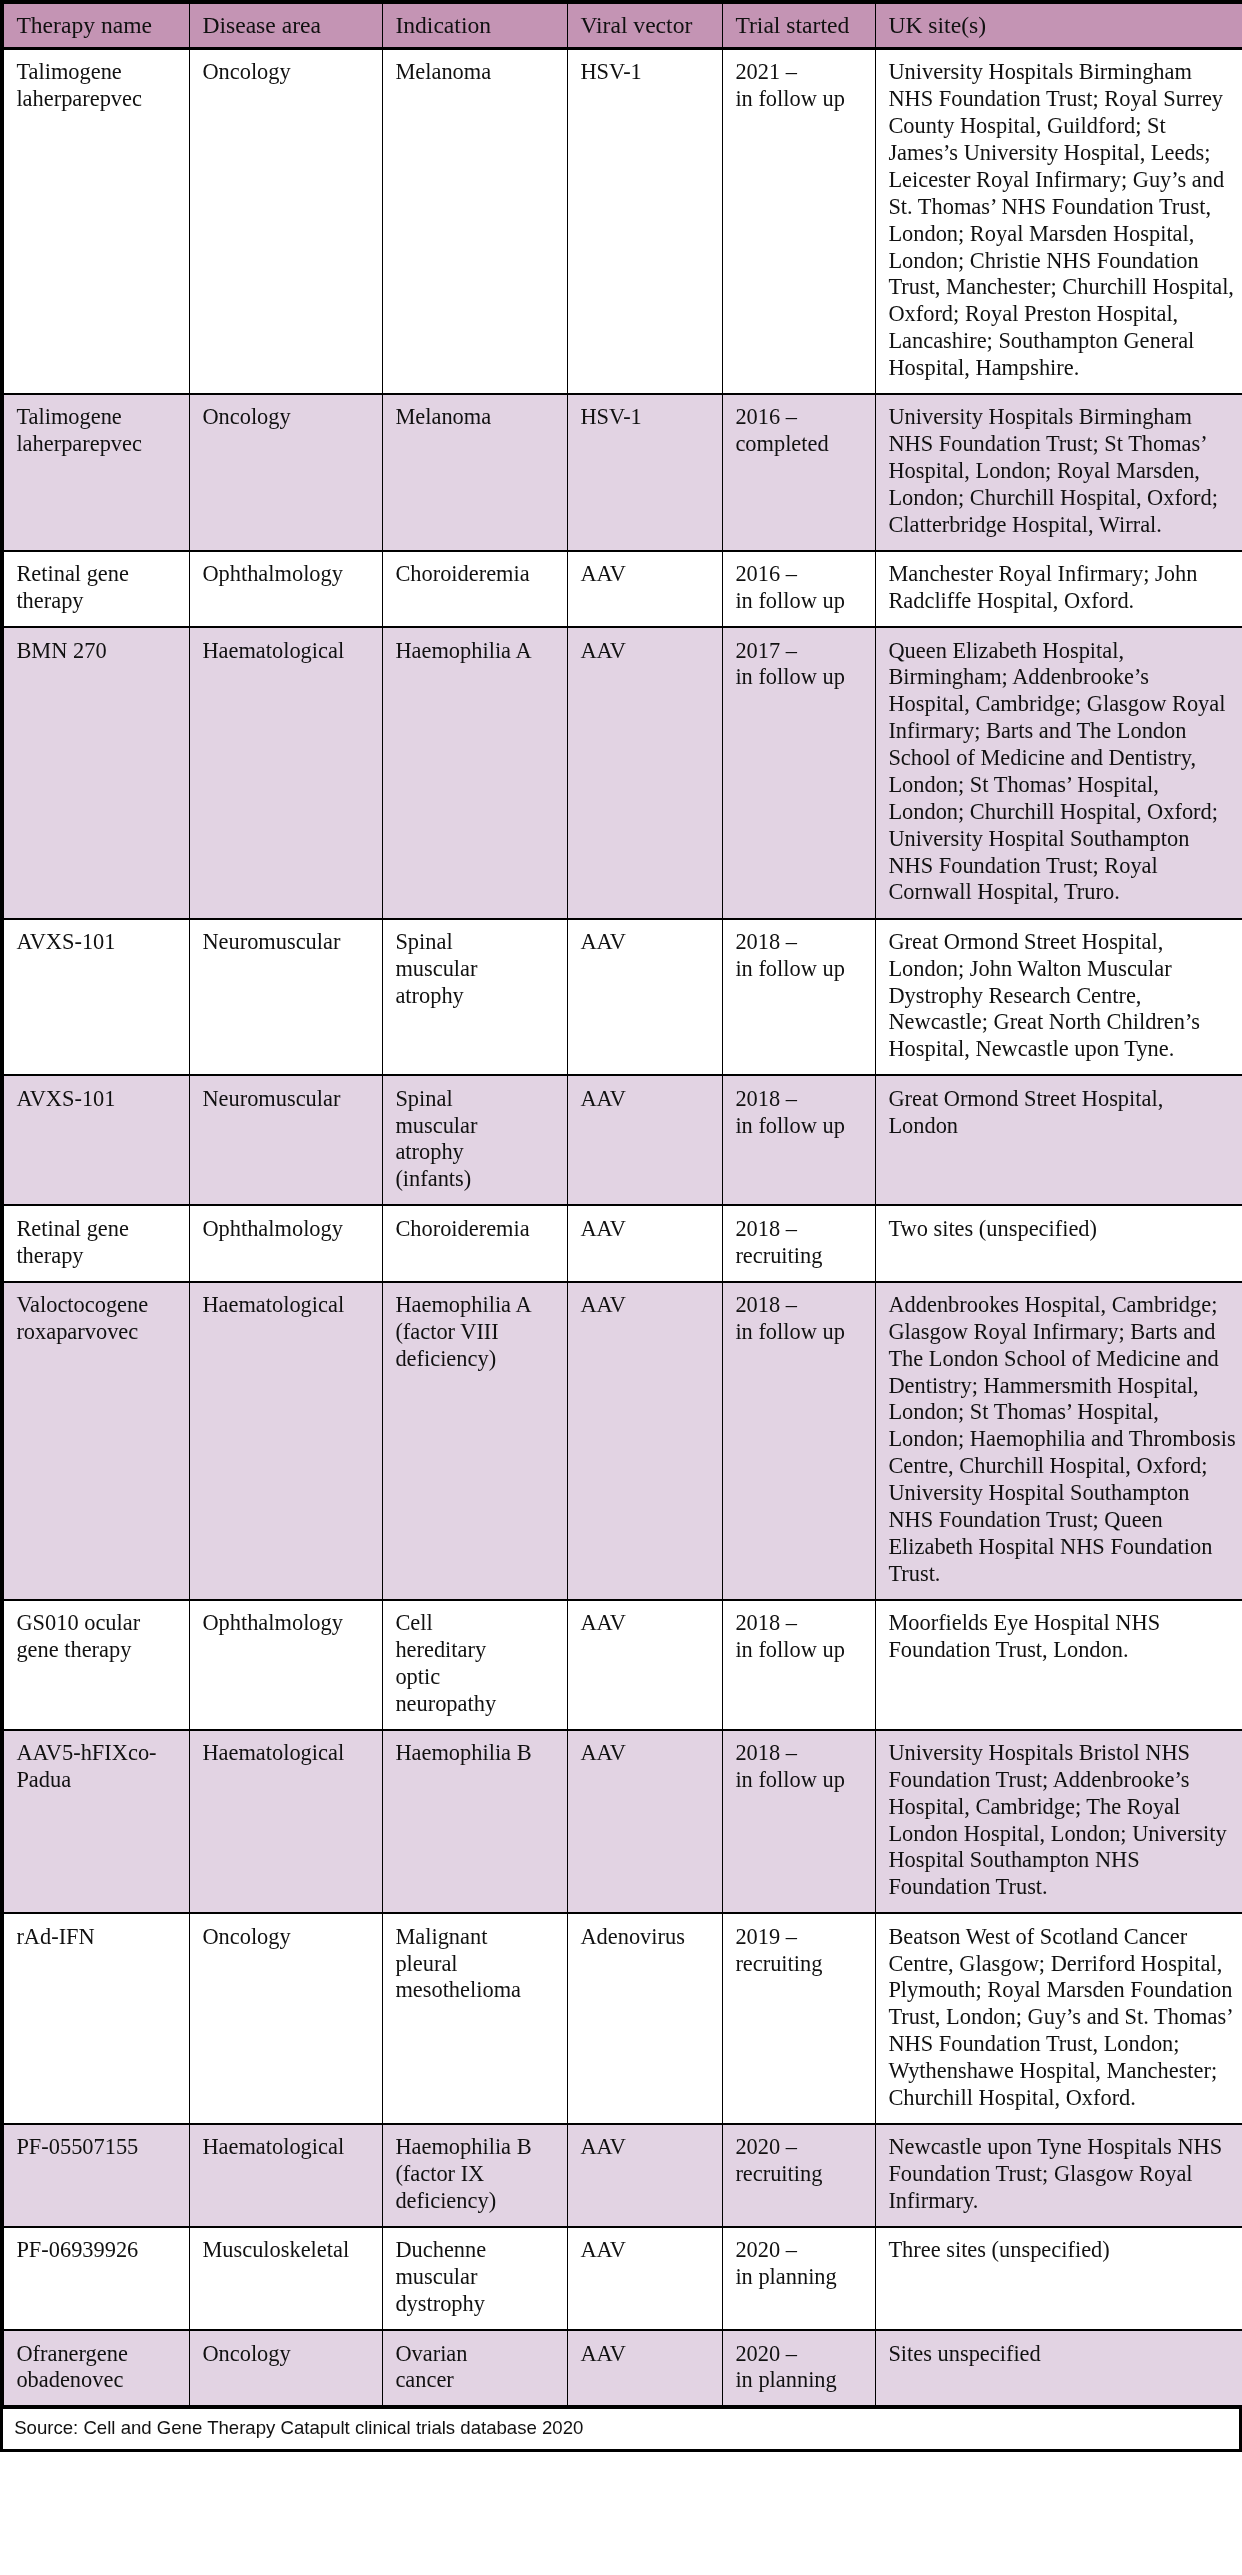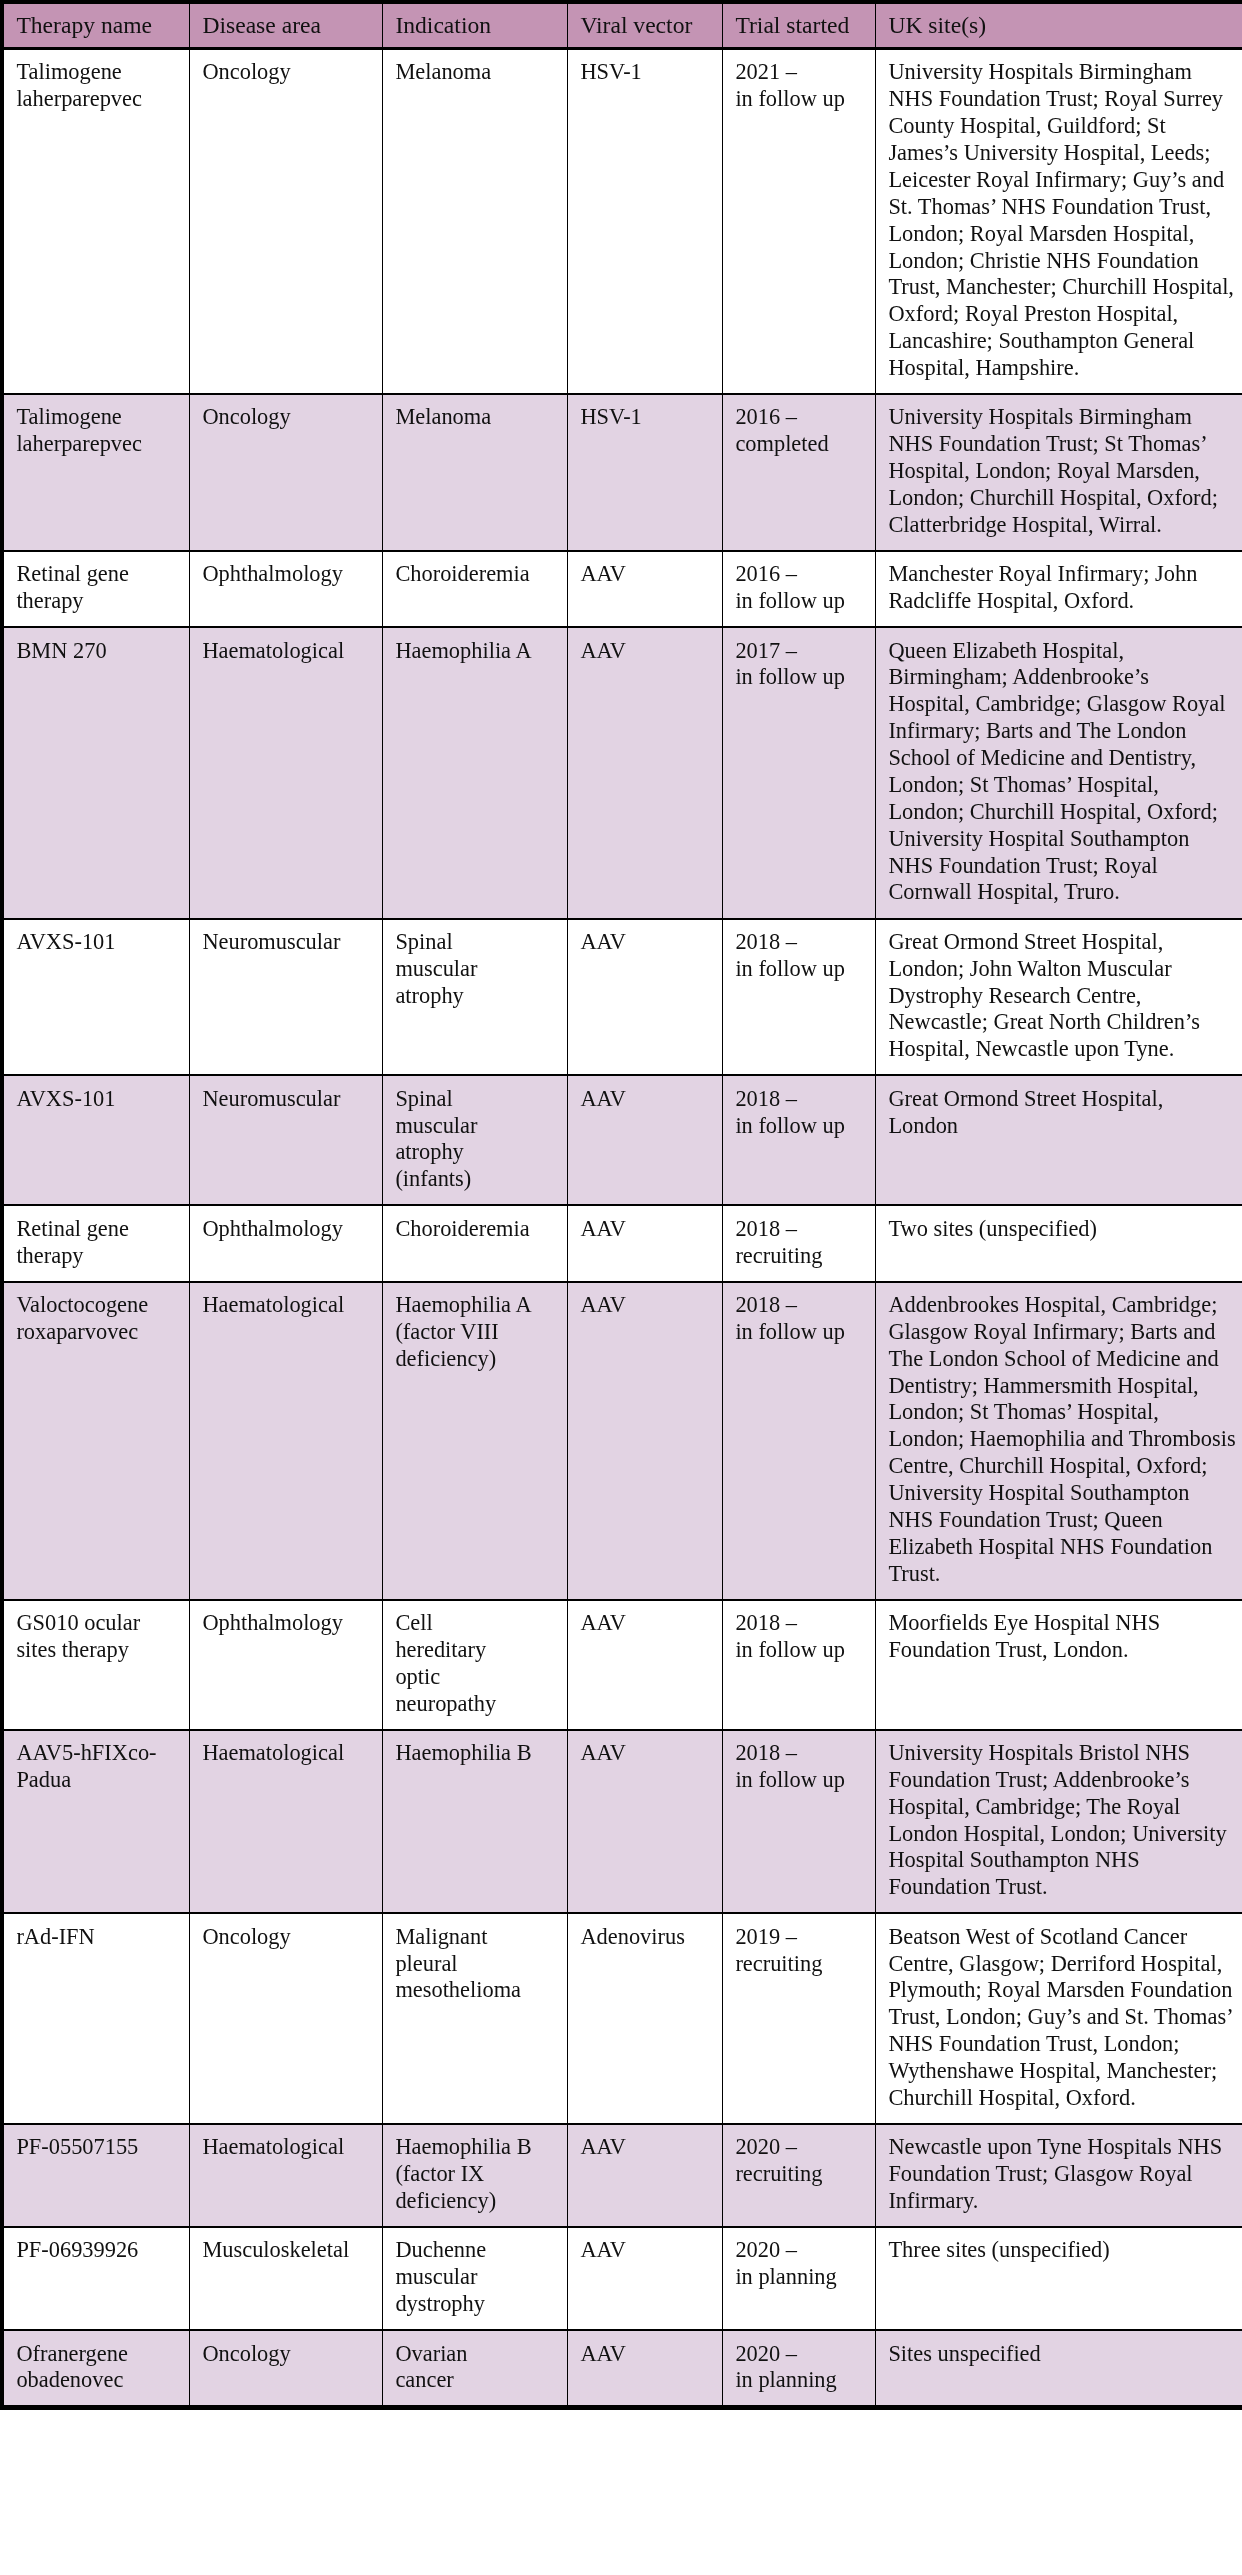--- a/index.html
+++ b/index.html
@@ -157,21 +157,21 @@
           <td class="cell-disease_area">Haematological</td>
           <td class="cell-indication">Haemophilia A
 (factor VIII
 deficiency)</td>
           <td class="cell-viral_vector">AAV</td>
           <td class="cell-trial_started">2018 –
 in follow up</td>
           <td class="cell-uk_sites">Addenbrookes Hospital, Cambridge; Glasgow Royal Infirmary; Barts and The London School of Medicine and Dentistry; Hammersmith Hospital, London; St Thomas’ Hospital, London; Haemophilia and Thrombosis Centre, Churchill Hospital, Oxford; University Hospital Southampton NHS Foundation Trust; Queen Elizabeth Hospital NHS Foundation Trust.</td>
         </tr>
         <tr>
-          <td class="cell-therapy">GS010 ocular sites therapy</td>
+          <td class="cell-therapy">GS010 ocular gene therapy</td>
           <td class="cell-disease_area">Ophthalmology</td>
           <td class="cell-indication">Cell
 hereditary
 optic
 neuropathy</td>
           <td class="cell-viral_vector">AAV</td>
           <td class="cell-trial_started">2018 –
 in follow up</td>
           <td class="cell-uk_sites">Moorfields Eye Hospital NHS Foundation Trust, London.</td>
         </tr>
@@ -222,14 +222,15 @@
           <td class="cell-disease_area">Oncology</td>
           <td class="cell-indication">Ovarian
 cancer</td>
           <td class="cell-viral_vector">AAV</td>
           <td class="cell-trial_started">2020 –
 in planning</td>
           <td class="cell-uk_sites">Sites unspecified</td>
         </tr>
       </tbody>
   </table>
+  <div class="source-bar">Source: Cell and Gene Therapy Catapult clinical trials database 2020</div>
 </div>
 
 
 </body></html>

